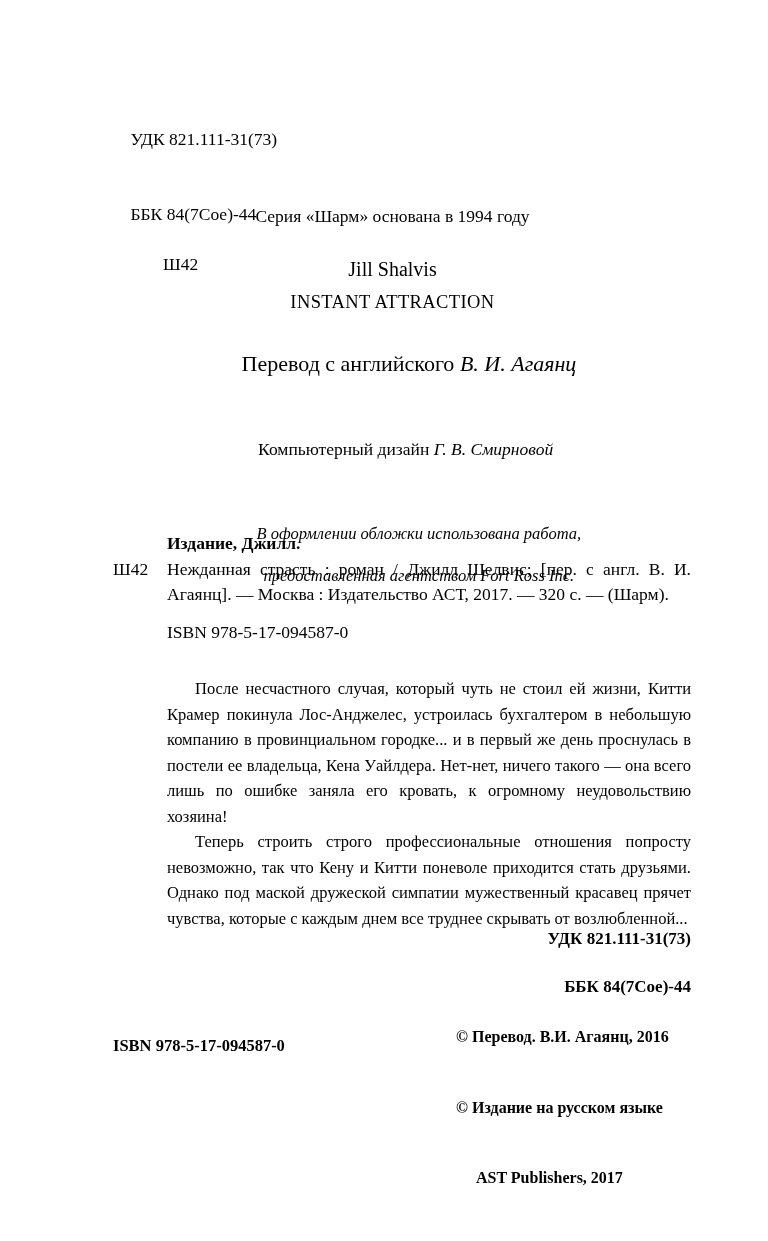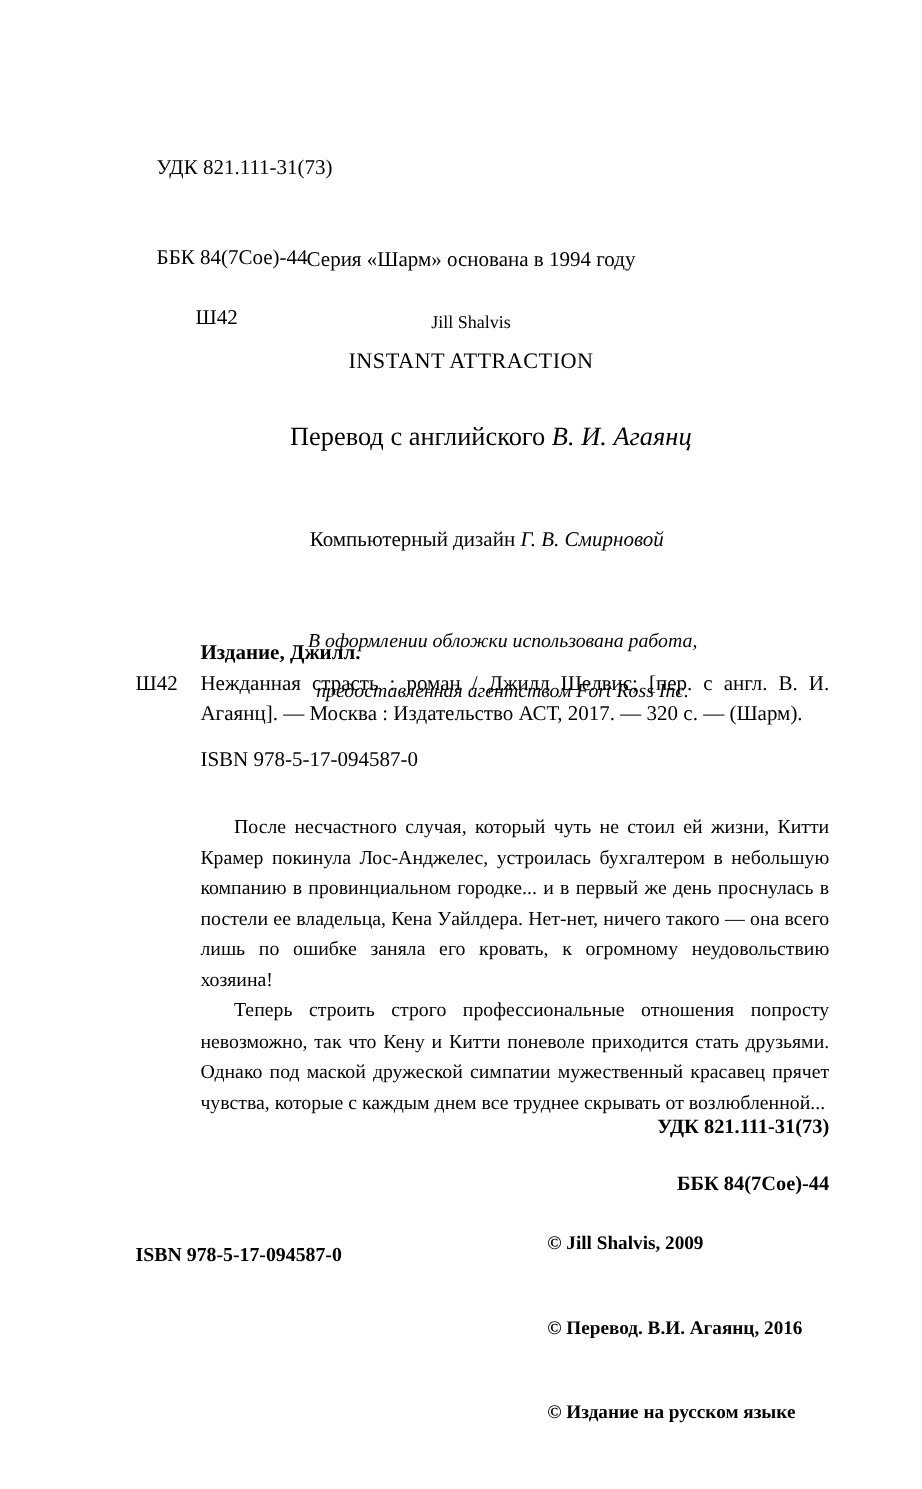--- a/index.html
+++ b/index.html
@@ -46,21 +46,21 @@
     top: 205px;
     text-align: center;
   }
   .credits > div { white-space: pre-wrap; }
 
   .series-line {
     font-size: 17.5px;
     line-height: 22px;
   }
   .author-orig {
-    font-size: 15px;
+    font-size: 20px;
     line-height: 20px;
     margin-top: 32px;
   }
   .title-orig {
     font-size: 18.5px;
     line-height: 22px;
     margin-top: 12px;
     letter-spacing: 0.4px;
     text-align: center;
   }
@@ -228,21 +228,20 @@
     <p>После несчастного случая, который чуть не стоил ей жизни, Китти Крамер покинула Лос-Анджелес, устроилась бухгалтером в небольшую компанию в провинциальном городке... и в первый же день проснулась в постели ее владельца, Кена Уайлдера. Нет-нет, ничего такого — она всего лишь по ошибке заняла его кровать, к огромному неудовольствию хозяина!</p>
     <p>Теперь строить строго профессиональные отношения попросту невозможно, так что Кену и Китти поневоле приходится стать друзьями. Однако под маской дружеской симпатии мужественный красавец прячет чувства, которые с каждым днем все труднее скрывать от возлюбленной...</p>
   </div>
 
   <div class="class-repeat">
     <span>УДК 821.111-31(73)</span><br>
     <span>ББК 84(7Сое)-44</span>
   </div>
 
   <div class="copyright">
-    <span class="cline">© Jill Shalvis, 2009</span>
     <span class="cline">© Перевод. В.И. Агаянц, 2016</span>
     <span class="cline">© Издание на русском языке</span>
     <span class="cont">AST Publishers, 2017</span>
   </div>
 
   <div class="isbn-bottom">ISBN 978-5-17-094587-0</div>
 
 </div>
 
 </body></html>

